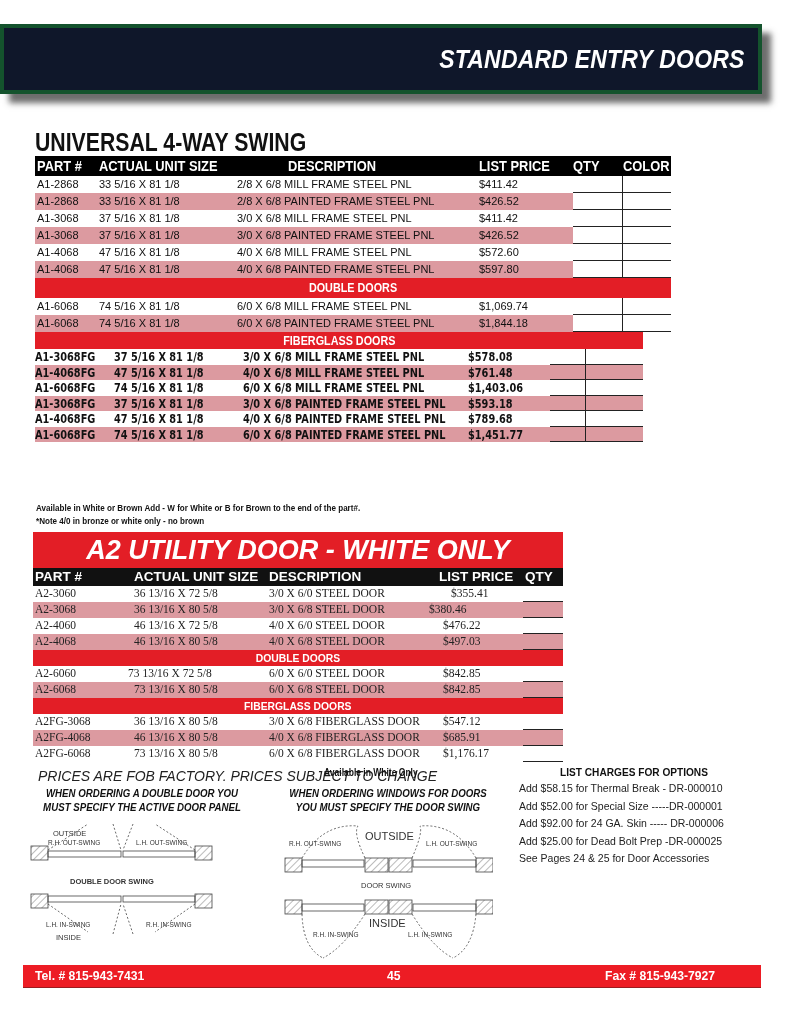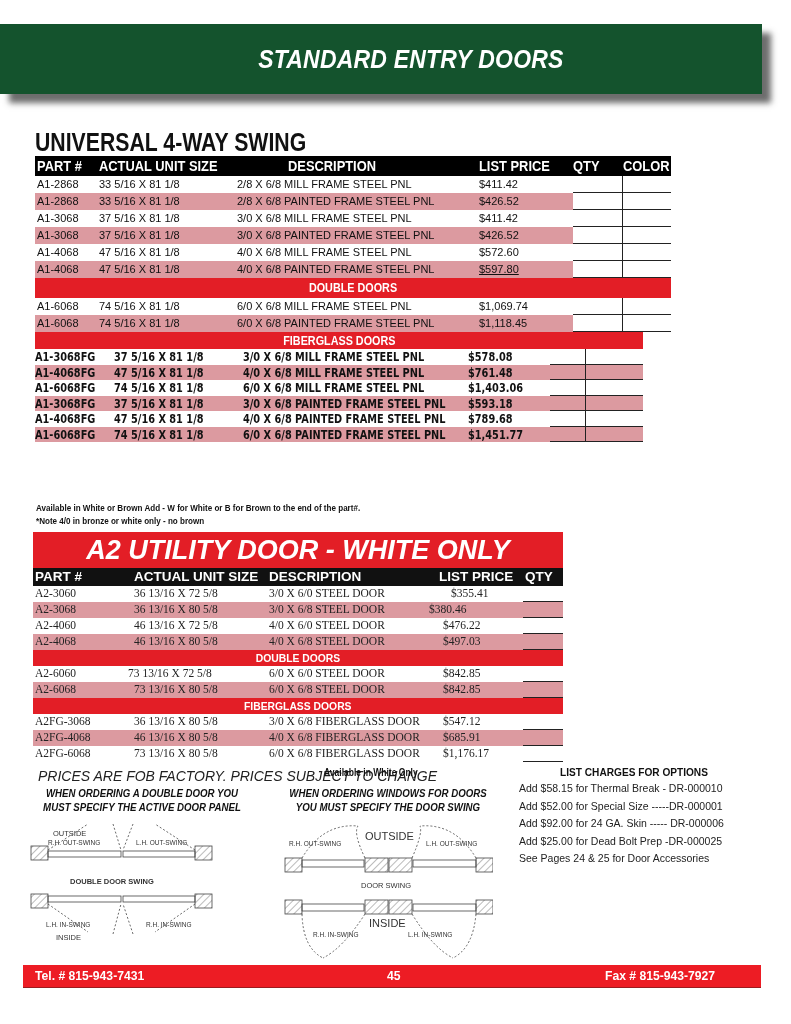--- a/index.html
+++ b/index.html
@@ -1,23 +1,23 @@
 <!DOCTYPE html>
 <html><head>
 <meta charset="utf-8">
 <style>
   * { box-sizing: border-box; margin: 0; padding: 0; }
   html, body { width: 791px; height: 1024px; background: #ffffff; overflow: hidden; }
   body { position: relative; font-family: "Liberation Sans", sans-serif; color: #111; }
 
   .top-banner {
     position: absolute; left: 0; top: 24px; width: 762px; height: 70px;
-    background: #14532d; border: 4px solid #14532d;
+    background: #0f172a; border: 4px solid #14532d;
     box-shadow: 9px 9px 6px rgba(60,60,60,0.75);
-    display: flex; align-items: center; justify-content: center;
+    display: flex; align-items: center; justify-content: flex-end;
   }
   .top-banner span {
     color: #fff; font-weight: bold; font-style: italic; font-size: 25px;
     letter-spacing: 0.2px; transform: scaleX(0.92); display: inline-block;
     margin-left: 60px;
   }
 
   .section-title {
     position: absolute; left: 35px; top: 128px;
     font-family: "Liberation Sans", sans-serif; font-weight: bold; font-size: 25px;
@@ -148,21 +148,21 @@
         <span style="left: 444px;">$572.60</span>
         <div class="cell-box" style="left: 538px; width: 50px;"></div>
         <div class="cell-box" style="left: 588px; width: 48px;"></div>
         <div class="vline" style="left: 587px;"></div>
       </div>
       <div class="row pink">
         <div class="bg" style="width: 538px;"></div>
         <span style="left: 2px;">A1-4068</span>
         <span style="left: 64px;">47 5/16 X 81 1/8</span>
         <span style="left: 202px;">4/0 X 6/8 PAINTED FRAME STEEL PNL</span>
-        <span style="left: 444px; text-decoration: underline;">$597.80</span>
+        <span style="left: 444px;">$597.80</span>
         <div class="cell-box" style="left: 538px; width: 50px;"></div>
         <div class="cell-box" style="left: 588px; width: 48px;"></div>
         <div class="vline" style="left: 587px;"></div>
       </div>
     </div>
   <div class="subhdr">
       <span>DOUBLE DOORS</span>
     </div>
   <div id="a1-double-rows">
       <div class="row">
@@ -172,21 +172,21 @@
         <span style="left: 444px;">$1,069.74</span>
         <div class="cell-box" style="left: 538px; width: 50px;"></div>
         <div class="cell-box" style="left: 588px; width: 48px;"></div>
         <div class="vline" style="left: 587px;"></div>
       </div>
       <div class="row pink">
         <div class="bg" style="width: 538px;"></div>
         <span style="left: 2px;">A1-6068</span>
         <span style="left: 64px;">74 5/16 X 81 1/8</span>
         <span style="left: 202px;">6/0 X 6/8 PAINTED FRAME STEEL PNL</span>
-        <span style="left: 444px;">$1,118.45</span>
+        <span style="left: 444px;">$1,844.18</span>
         <div class="cell-box" style="left: 538px; width: 50px;"></div>
         <div class="cell-box" style="left: 588px; width: 48px;"></div>
         <div class="vline" style="left: 587px;"></div>
       </div>
     </div>
   <div class="subhdr" style="width:608px;height:17px">
       <span>FIBERGLASS DOORS</span>
     </div>
   <div id="a1-fg-rows">
       <div class="fg-row">

